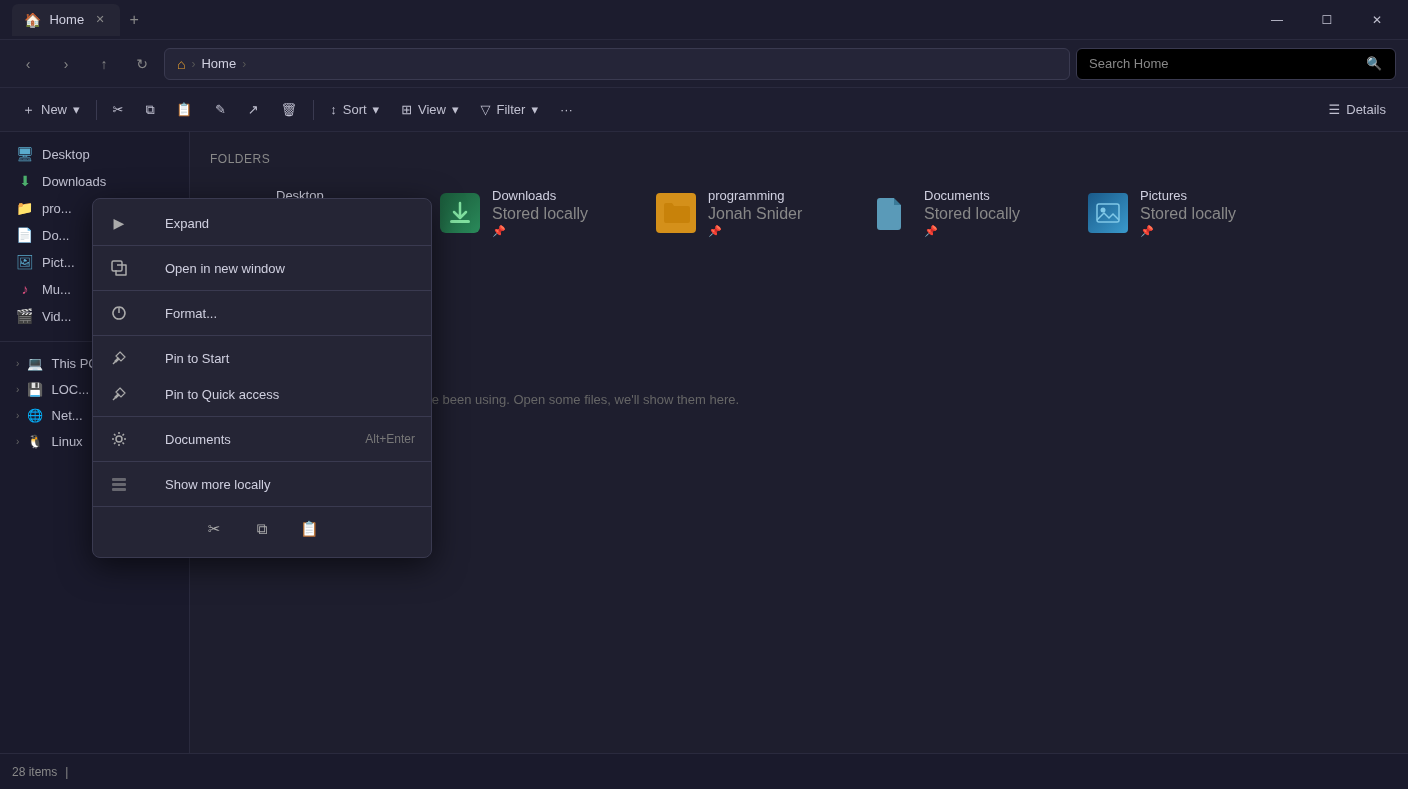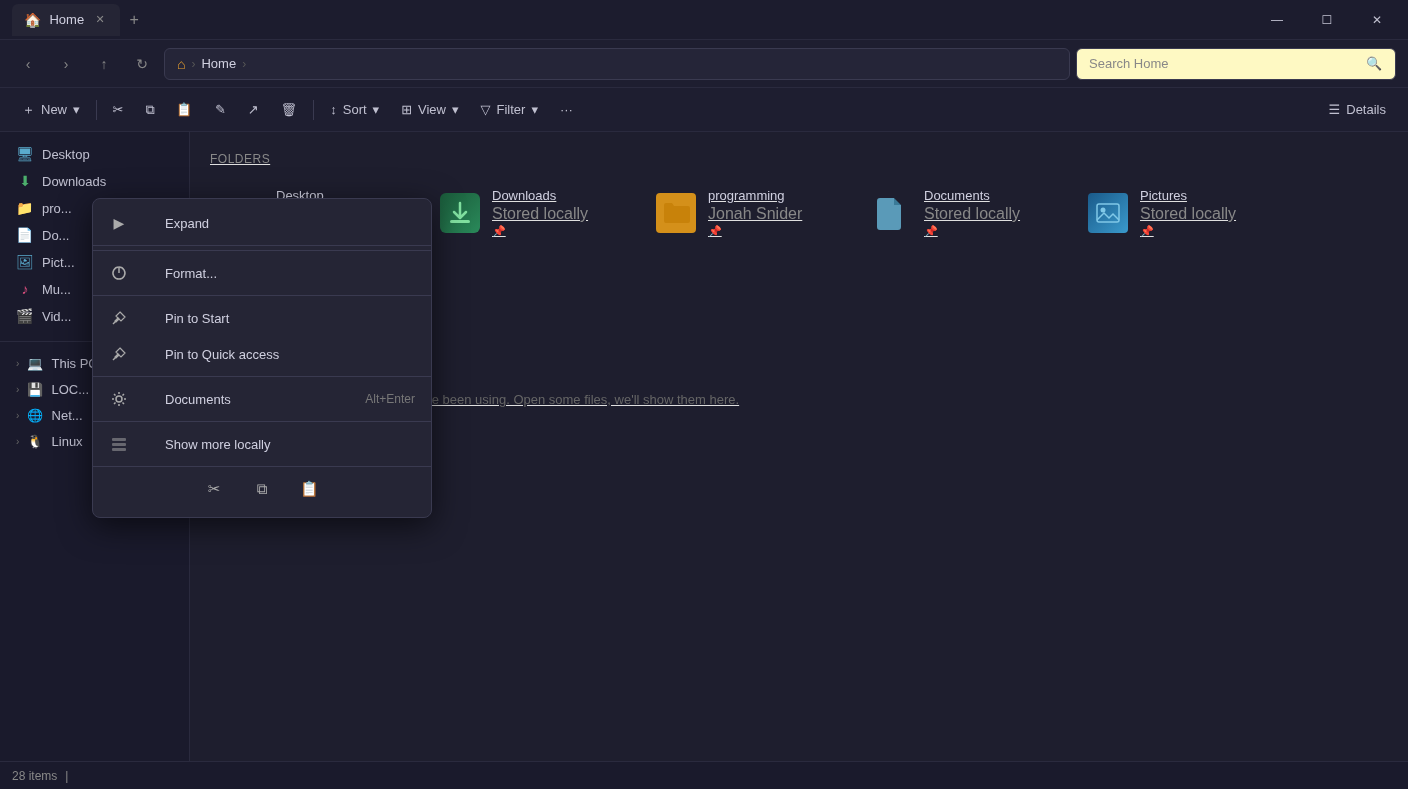--- a/index.html
+++ b/index.html
@@ -109,21 +109,21 @@
       height: 32px;
       gap: 6px;
       border: 1px solid #3a3a50;
     }
     .address-home-icon { color: #e8a030; font-size: 14px; }
     .address-separator { color: #555; font-size: 12px; }
     .address-text { font-size: 13px; color: #d0d0e0; }
     .search-bar {
       display: flex;
       align-items: center;
-      background: #fef9c3;
+      background: #000000;
       border-radius: 6px;
       padding: 0 12px;
       height: 32px;
       gap: 8px;
       width: 320px;
       border: 1px solid #3a3a50;
     }
     .search-text { font-size: 13px; color: #888; flex: 1; }
     .search-icon { color: #888; font-size: 13px; }
 
@@ -206,21 +206,20 @@
       border-radius: 4px;
     }
 
     
     .content {
       flex: 1;
       background: #1e1e2e;
       padding: 20px;
       overflow-y: auto;
       position: relative;
-      text-decoration: underline;
     }
     .section-title {
       font-size: 12px;
       color: #888;
       margin-bottom: 12px;
       font-weight: 500;
       text-transform: uppercase;
       letter-spacing: 0.5px;
     }
     .folder-grid {
@@ -327,21 +326,21 @@
       color: #aaa;
       font-size: 15px;
       cursor: pointer;
     }
 
     
     .statusbar {
       display: flex;
       align-items: center;
       background: #1a1a2c;
-      height: 28px;
+      height: 36px;
       padding: 0 12px;
       font-size: 12px;
       color: #888;
       border-top: 1px solid #2a2a3e;
       gap: 8px;
       position: absolute;
       bottom: 0;
       left: 0;
       right: 0;
     }
@@ -642,20 +641,29 @@
     <div class="recent-empty">As you work, we'll show you files you've been using. Open some files, we'll show them here.</div>
   </div>
 </div>
 
 <div class="context-menu">
   <div class="ctx-item">
     <span class="ctx-icon">▶</span>
     <span class="ctx-label">Expand</span>
   </div>
   <div class="ctx-separator"></div>
+  <div class="ctx-item">
+    <span class="ctx-icon">
+      <svg width="16" height="16" viewBox="0 0 16 16" fill="none" xmlns="http://www.w3.org/2000/svg">
+        <rect x="1" y="1" width="10" height="10" rx="1.5" stroke="#aaa" stroke-width="1.5"></rect>
+        <path d="M6 5 L15 5 L15 15 L5 15 L5 10" stroke="#aaa" stroke-width="1.5" fill="none" stroke-linejoin="round"></path>
+      </svg>
+    </span>
+    <span class="ctx-label">Open in new window</span>
+  </div>
   <div class="ctx-separator"></div>
   <div class="ctx-item">
     <span class="ctx-icon">
       <svg width="16" height="16" viewBox="0 0 16 16" fill="none" xmlns="http://www.w3.org/2000/svg">
         <path d="M8 2 A6 6 0 1 1 7.9 2" stroke="#aaa" stroke-width="1.5" fill="none"></path>
         <path d="M8 8 L8 2" stroke="#aaa" stroke-width="1.5"></path>
       </svg>
     </span>
     <span class="ctx-label">Format...</span>
   </div>

